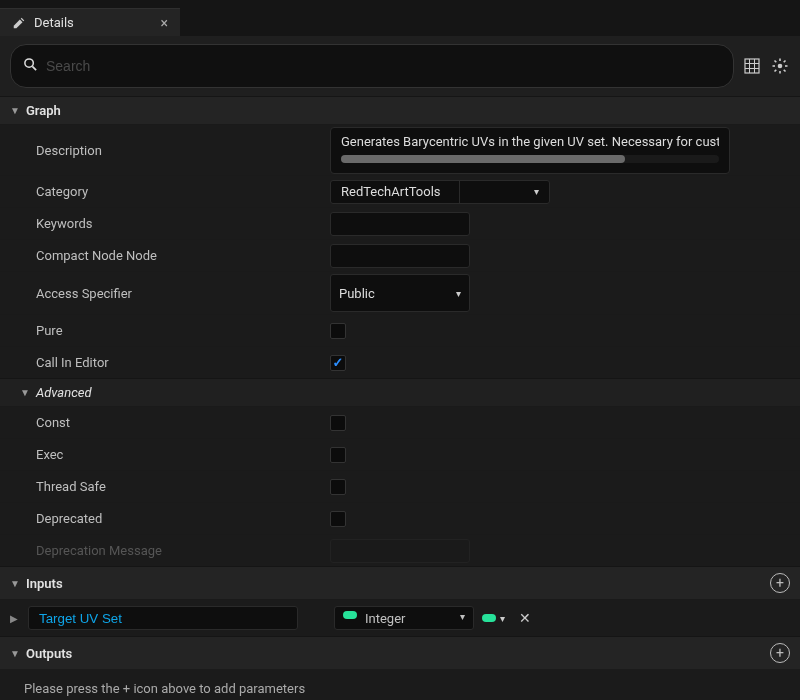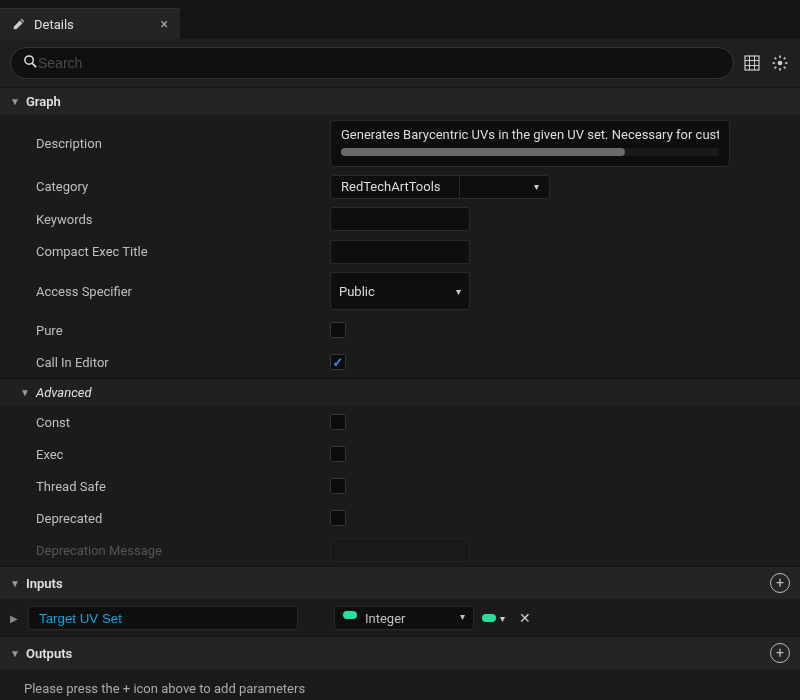--- a/index.html
+++ b/index.html
@@ -24,23 +24,23 @@
   .tab .icon { width: 14px; height: 14px; }
   .tab-title { color: #e0e0e0; flex: 1; }
   .tab-close { color: #aaa; font-size: 14px; cursor: pointer; }
   
   .searchrow {
     display: flex; align-items: center; gap: 8px;
     padding: 8px 10px;
     background: #1f1f1f;
   }
   .searchbox {
-    flex: 1; display: flex; align-items: center; 
+    flex: 1; display: flex; align-items: center; gap: 8px;
     background: #101010; border: 1px solid #333; border-radius: 16px;
-    padding: 8px 12px; height: 32px;
+    padding: 8px 12px; height: 44px;
   }
   .searchbox input {
     flex: 1; background: transparent; border: none; outline: none;
     color: #c0c0c0; font-size: 14px;
   }
   .searchbox input::placeholder { color: #4a4a4a; }
   .iconbtn {
     width: 20px; height: 20px; display: flex; align-items: center; justify-content: center;
     color: #ccc; cursor: pointer;
   }
@@ -207,21 +207,21 @@
   </div>
 
   <div class="prop">
     <div class="prop-label">Keywords</div>
     <div class="prop-ctrl">
         <input class="textfield" value="" style="">
       </div>
   </div>
 
   <div class="prop">
-    <div class="prop-label">Compact Exec Title</div>
+    <div class="prop-label">Compact Node Node</div>
     <div class="prop-ctrl">
         <input class="textfield" value="" style="">
       </div>
   </div>
 
   <div class="prop">
     <div class="prop-label">Access Specifier</div>
     <div class="prop-ctrl">
       <div class="combo" style="width:140px;">
         <span>Public</span>

